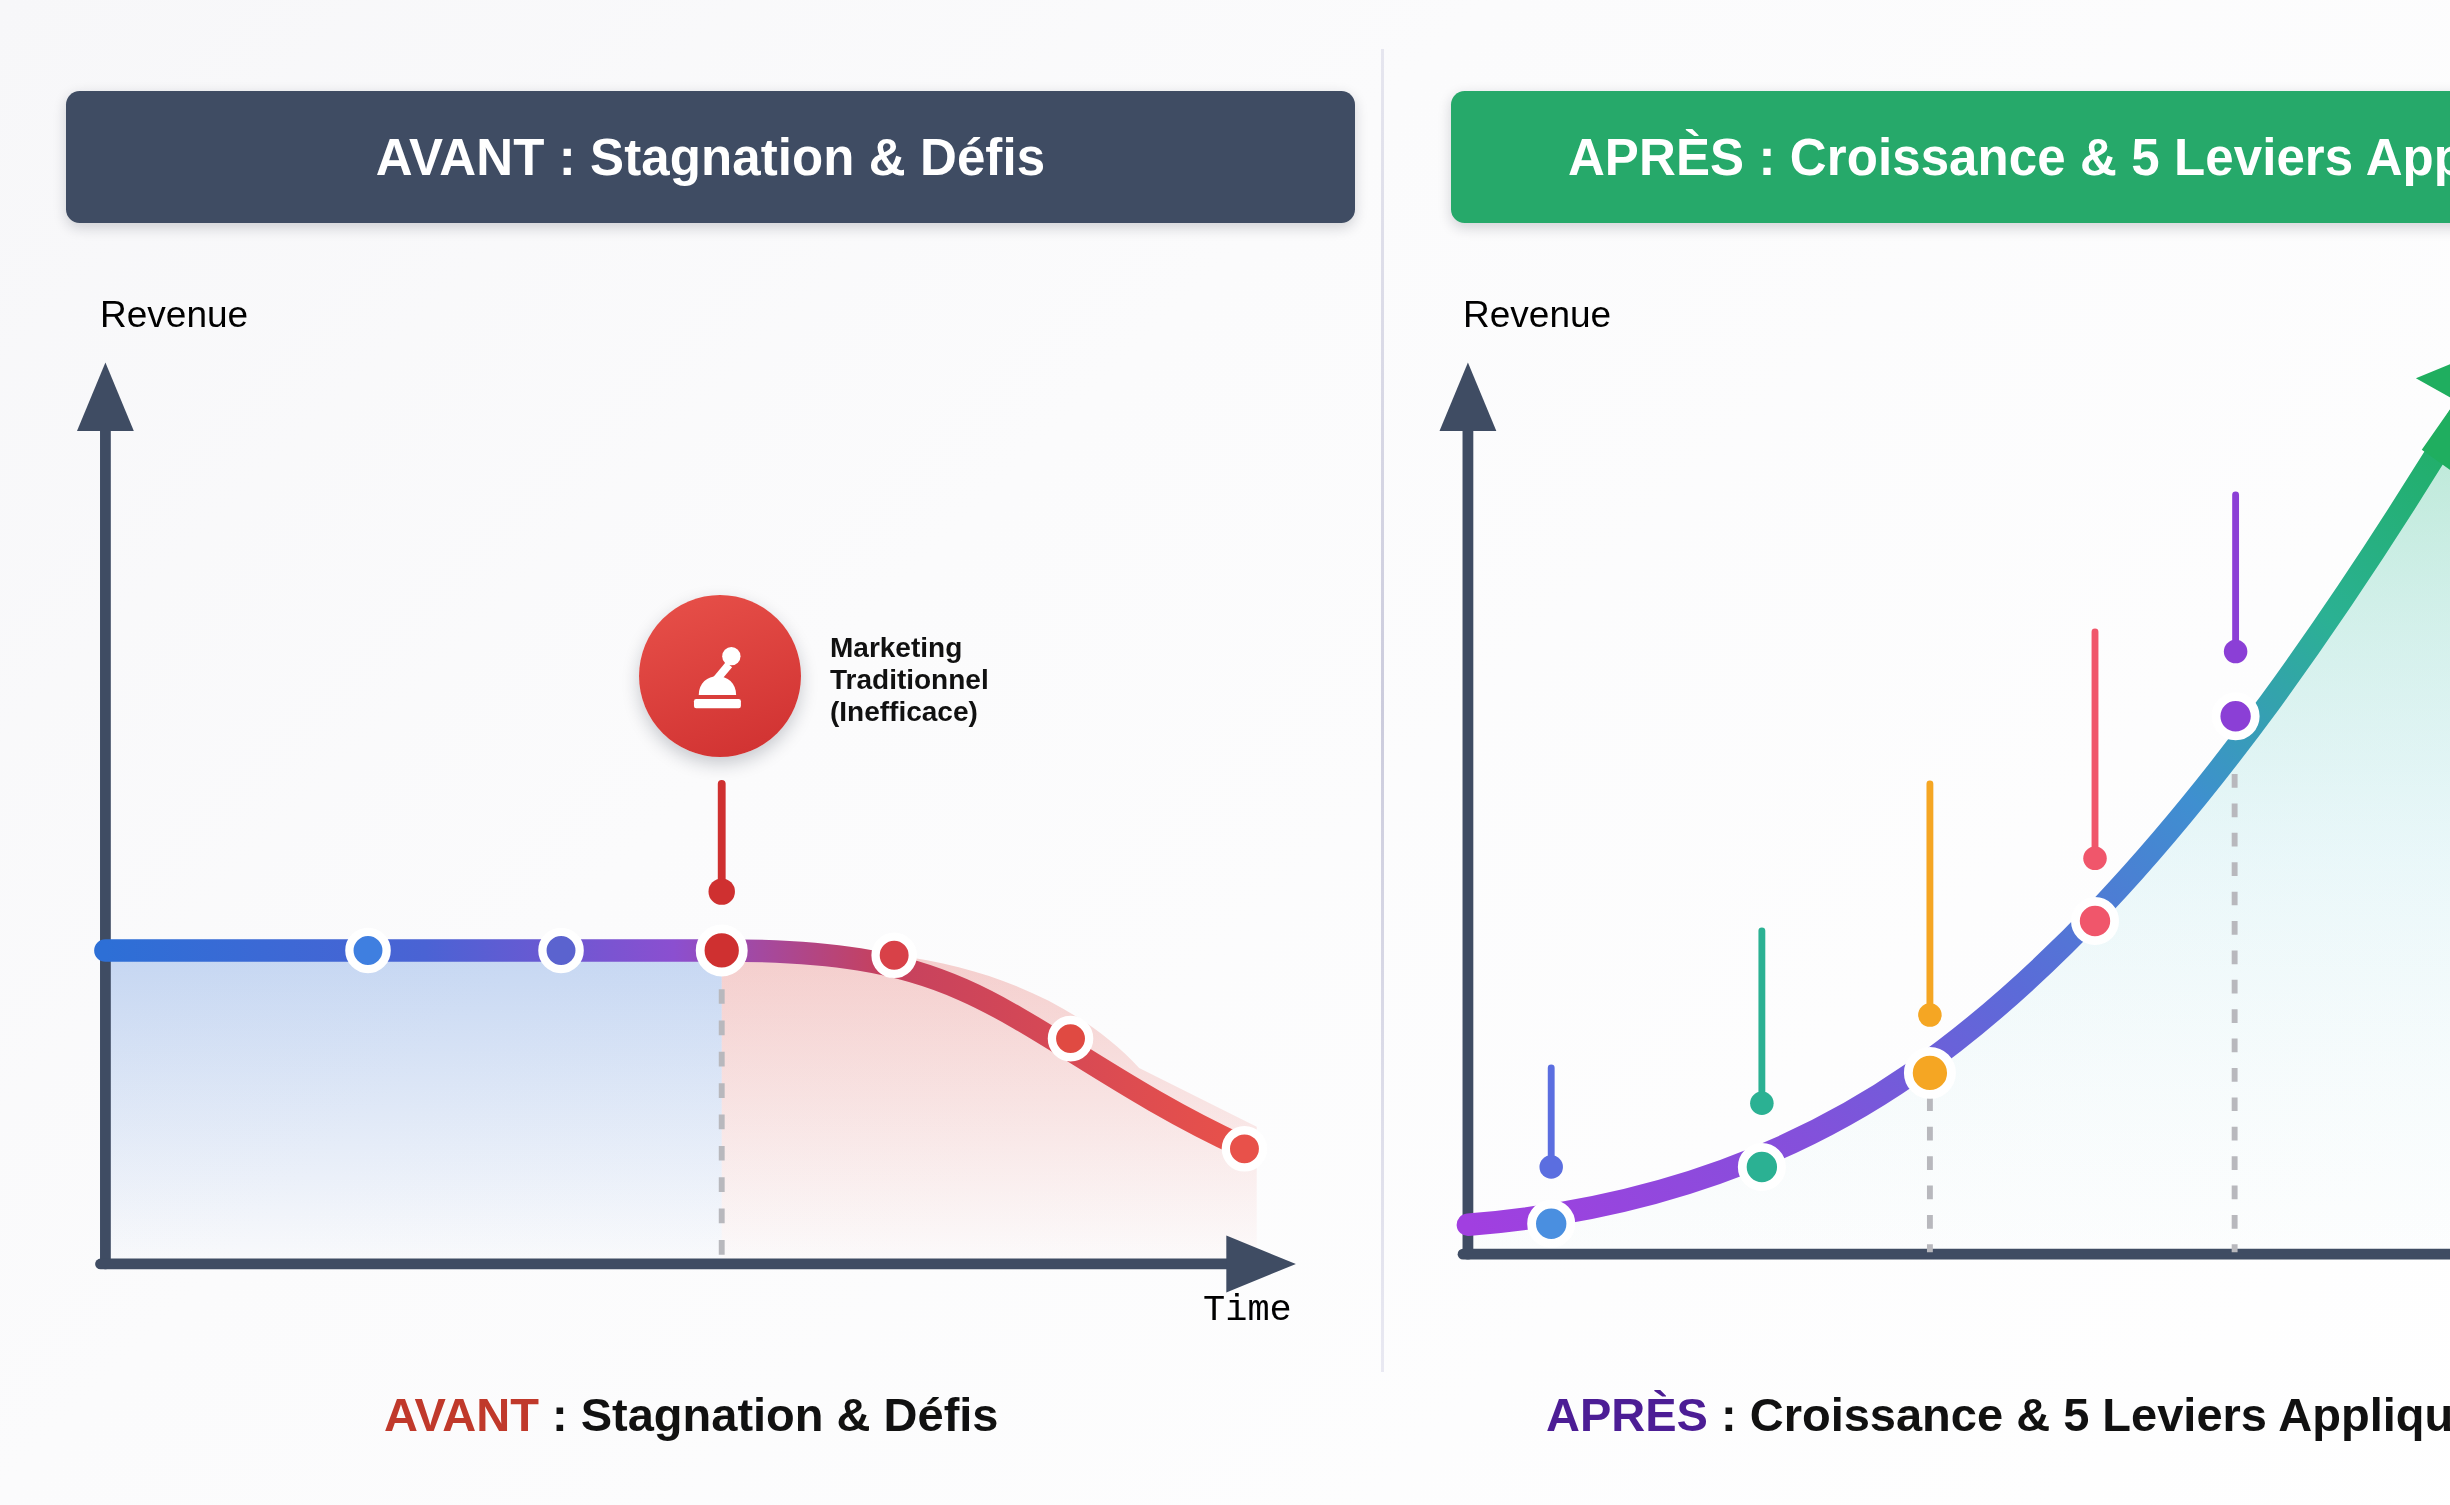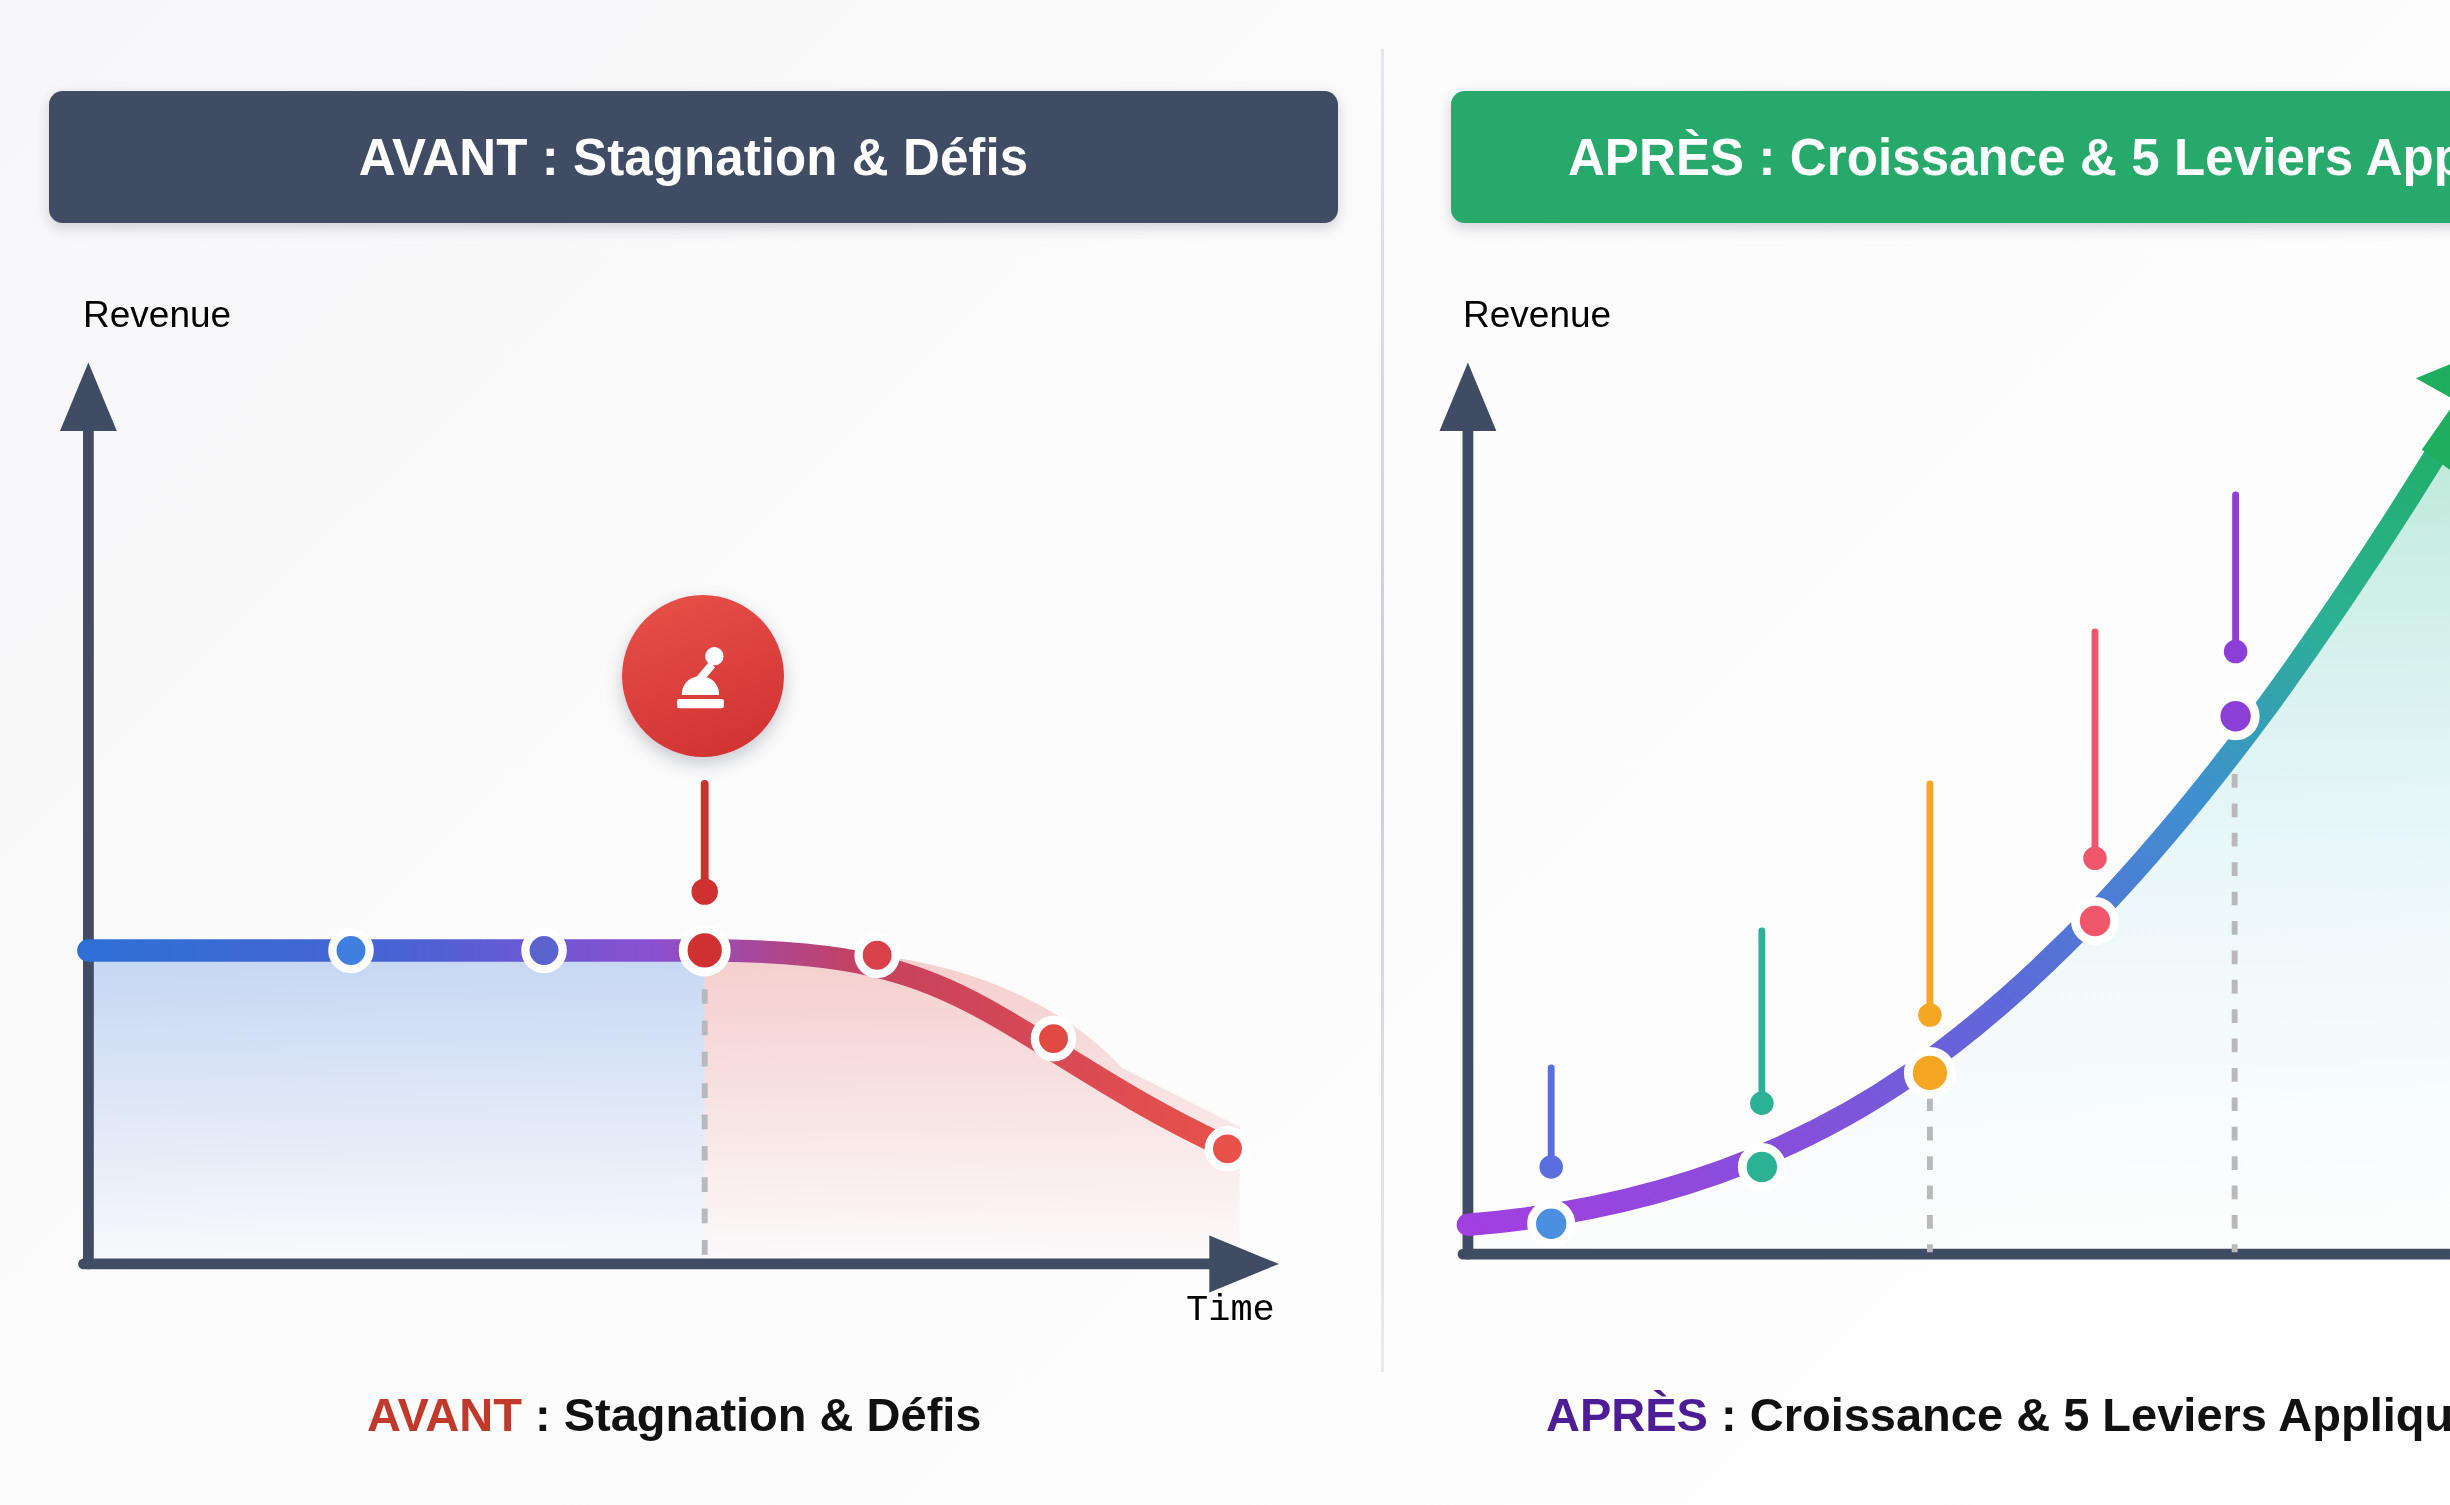--- a/index.html
+++ b/index.html
@@ -2,21 +2,21 @@
 <html style="font-size:7.8px"><head>
 <meta charset="utf-8">
 <style>
   html,body{margin:0;padding:0;background:#ffffff;}
   body{
     width:2760px;height:1505px;overflow:hidden;position:relative;
     font-family:"Liberation Sans", sans-serif;
     background:linear-gradient(135deg,#f7f7f9 0%,#fbfbfc 35%,#ffffff 100%);
   }
   .panel{position:absolute;top:0;height:1505px;}
-  #panel-before{left:0;width:1382px;}
+  #panel-before{left:17px;width:1382px;}
   #panel-after{left:1382px;width:1378px;}
   .divider{
     position:absolute;left:1381px;top:49px;width:2.5px;height:1323px;
     background:linear-gradient(180deg,#e6e6ef 0%,#ccccdd 50%,#e9e9f2 100%);
   }
   .banner{
     position:absolute;border-radius:13.7px;display:flex;align-items:center;justify-content:center;
     box-shadow:0 4.9px 12.7px rgba(20,26,45,.18);
   }
   #banner-before{left:49px;top:91px;width:1289px;height:132px;background:#3f4c63;}
@@ -115,20 +115,23 @@
     <span>
       <svg width="88" height="88" viewBox="0 0 24 24" fill="#ffffff">
         <circle cx="15.1" cy="6.6" r="2.5"></circle>
         <path d="M13.6 8.2 L9.4 13.2 L11.1 14.6 L15.3 9.6 Z"></path>
         <path d="M6.2 17.2 C6.2 13.9 8.6 12.1 11.3 12.1 C14 12.1 16.4 13.9 16.4 17.2 Z"></path>
         <rect x="4.9" y="18.3" width="12.8" height="2.5" rx="0.6"></rect>
       </svg>
     </span>
   </div>
 
+  <div class="note note-left" style="left:813px;top:632px;width:294px;text-align:left;">Marketing
+Traditionnel
+(Inefficace)</div>
 
   <div class="caption" id="caption-before">
     <span class="cap-accent-red">AVANT</span><span> : Stagnation &amp; Défis</span>
   </div>
 </section>
 
 <section class="panel" id="panel-after">
 
   <div class="banner" id="banner-after" style="left:69px;top:91px;width:1279px;height:132px;">
     <span class="banner-text">APRÈS : Croissance &amp; 5 Leviers Appliqués</span>

